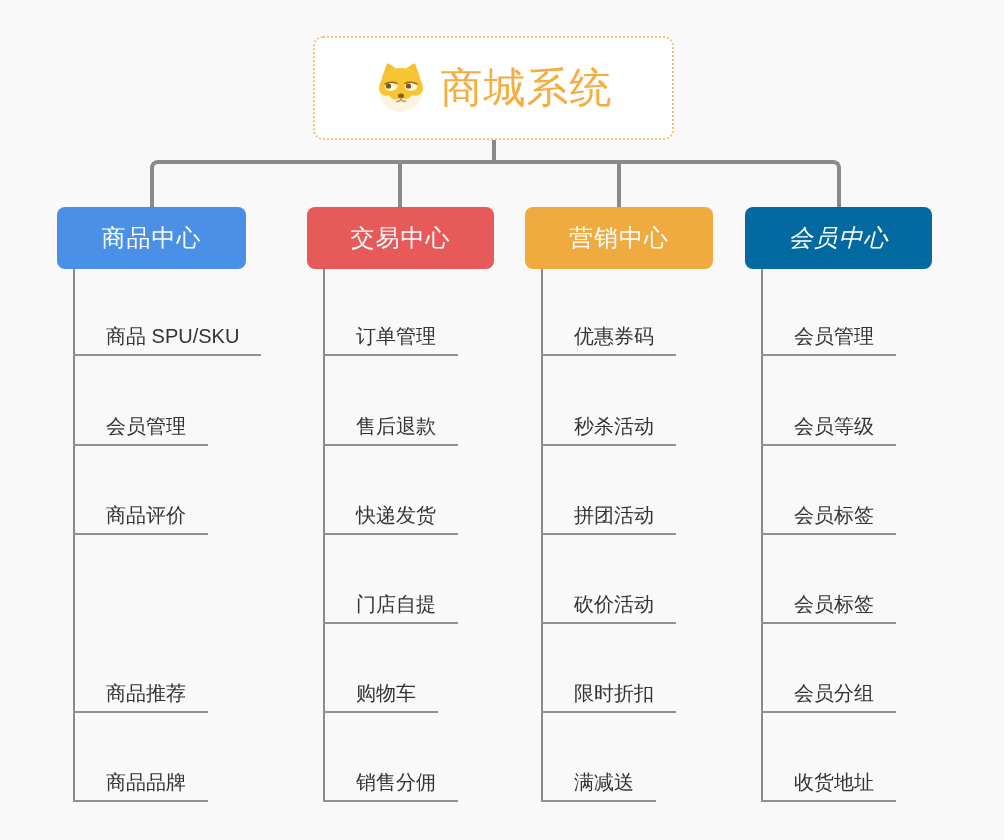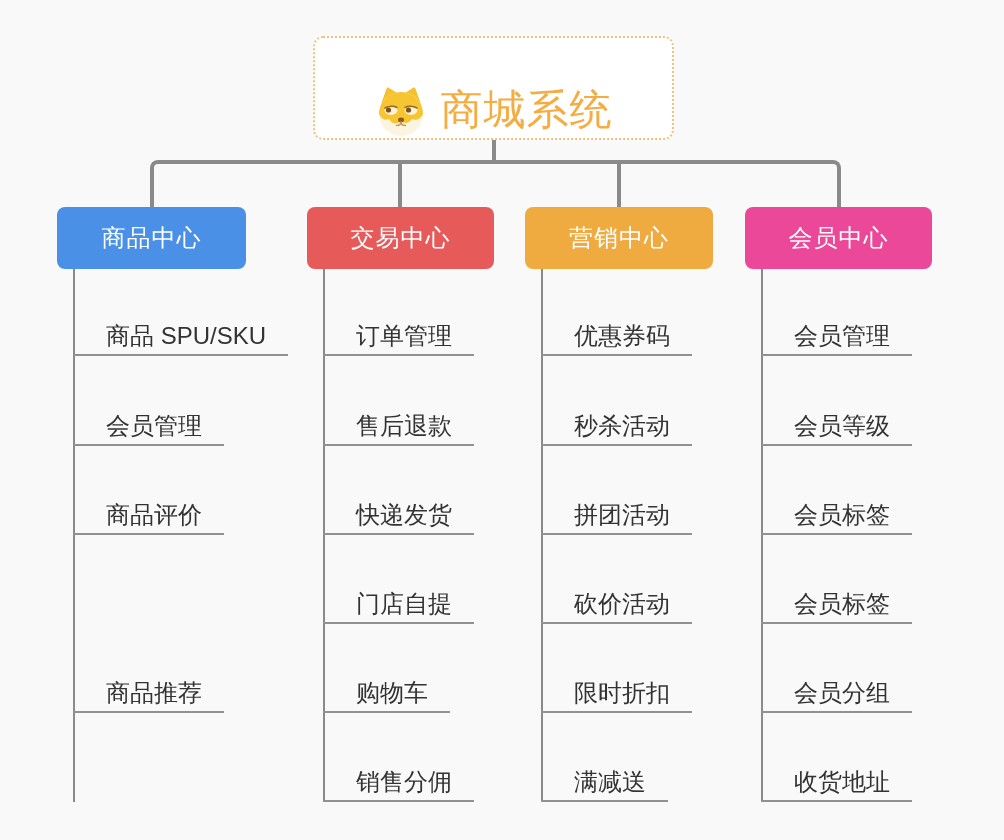--- a/index.html
+++ b/index.html
@@ -39,21 +39,21 @@
   
   .root-node {
     position: absolute;
     left: 313px; top: 36px;
     width: 361px; height: 104px;
     box-sizing: border-box;
     background: #FFFFFF;
     border: 2px dotted #F2C179;
     border-radius: 10px;
     display: flex;
-    align-items: flex-end;
+    align-items: center;
     justify-content: center;
     gap: 14px;
   }
   .root-title {
     font-size: 42px;
     color: #F5AD42;
     letter-spacing: 1px;
     white-space: nowrap;
   }
   .doge { width: 52px; height: 52px; display: inline-block; }
@@ -76,21 +76,21 @@
   .vline {
     position: absolute;
     left: 16px; top: 269px;
     width: 2px; height: 533px;
     background: #8A8A8A;
   }
   .leaf {
     position: absolute;
     left: 16px;
     padding: 0 22px 6px 33px;
-    font-size: 24px;
+    font-size: 20px;
     line-height: 24px;
     color: #333333;
     border-bottom: 2px solid #919191;
     white-space: nowrap;
   }
   .leaf.r1 { top: 324px; }
   .leaf.r2 { top: 414px; }
   .leaf.r3 { top: 503px; }
   .leaf.r4 { top: 592px; }
   .leaf.r5 { top: 681px; font-family: Liberation Serif, serif; }
@@ -126,20 +126,21 @@
     <span class="root-title" style="color: rgb(245, 173, 66);">商城系统</span>
   </div>
 
   <div class="column" style="left:57px; width:189px;">
     <div class="branch-box" style="background-color: rgb(74, 144, 230);">商品中心</div>
     <div class="vline" style="background-color: rgb(138, 138, 138);"></div>
     <div class="leaf r1">商品 SPU/SKU</div>
     <div class="leaf r2">会员管理</div>
     <div class="leaf r3">商品评价</div>
     <div class="leaf r5">商品推荐</div>
+    <div class="leaf r6">商品品牌</div>
   </div>
 
   <div class="column" style="left:307px; width:187px;">
     <div class="branch-box" style="background-color: rgb(230, 90, 90);">交易中心</div>
     <div class="vline" style="background-color: rgb(138, 138, 138);"></div>
     <div class="leaf r1">订单管理</div>
     <div class="leaf r2">售后退款</div>
     <div class="leaf r3">快递发货</div>
     <div class="leaf r4">门店自提</div>
     <div class="leaf r5">购物车</div>
@@ -151,21 +152,21 @@
     <div class="vline" style="background-color: rgb(138, 138, 138);"></div>
     <div class="leaf r1">优惠券码</div>
     <div class="leaf r2">秒杀活动</div>
     <div class="leaf r3">拼团活动</div>
     <div class="leaf r4">砍价活动</div>
     <div class="leaf r5">限时折扣</div>
     <div class="leaf r6">满减送</div>
   </div>
 
   <div class="column" style="left:745px; width:187px;">
-    <div class="branch-box" style="background-color: #ec4899;">会员中心</div>
+    <div class="branch-box" style="background-color: #0369a1; font-style: italic;">会员中心</div>
     <div class="vline" style="background-color: rgb(138, 138, 138);"></div>
     <div class="leaf r2">会员等级</div>
     <div class="leaf r1">会员管理</div>
     <div class="leaf r3">会员标签</div>
     <div class="leaf r4">会员标签</div>
     <div class="leaf r5">会员分组</div>
     <div class="leaf r6">收货地址</div>
   </div>
 
 </div>

